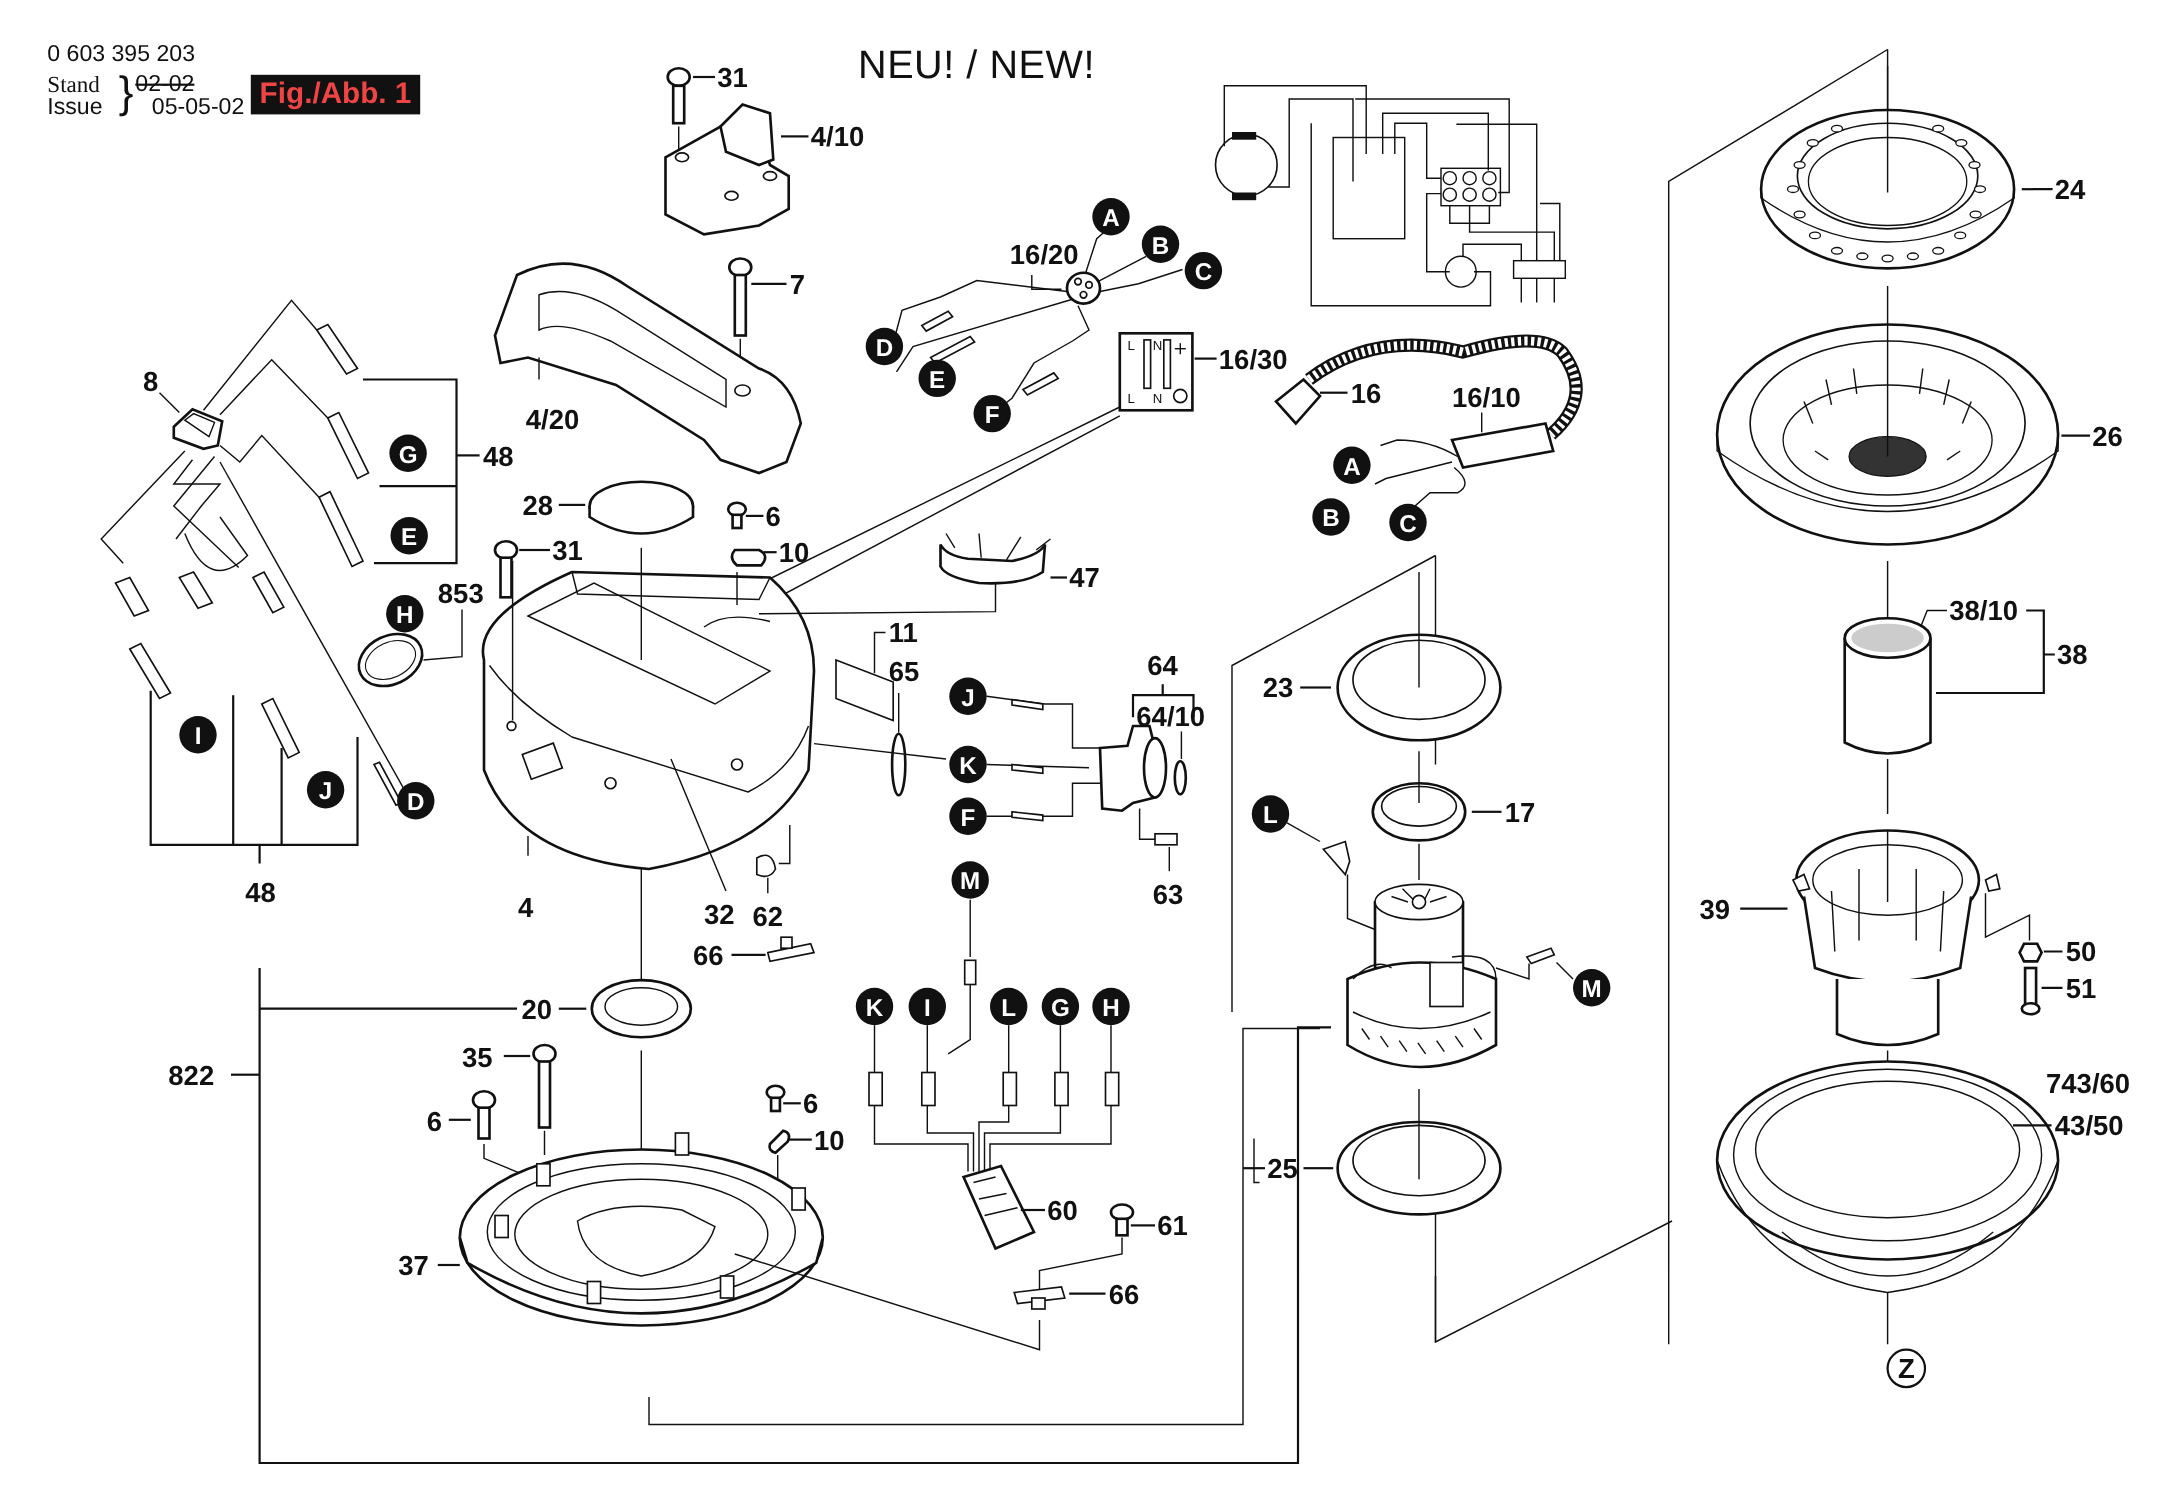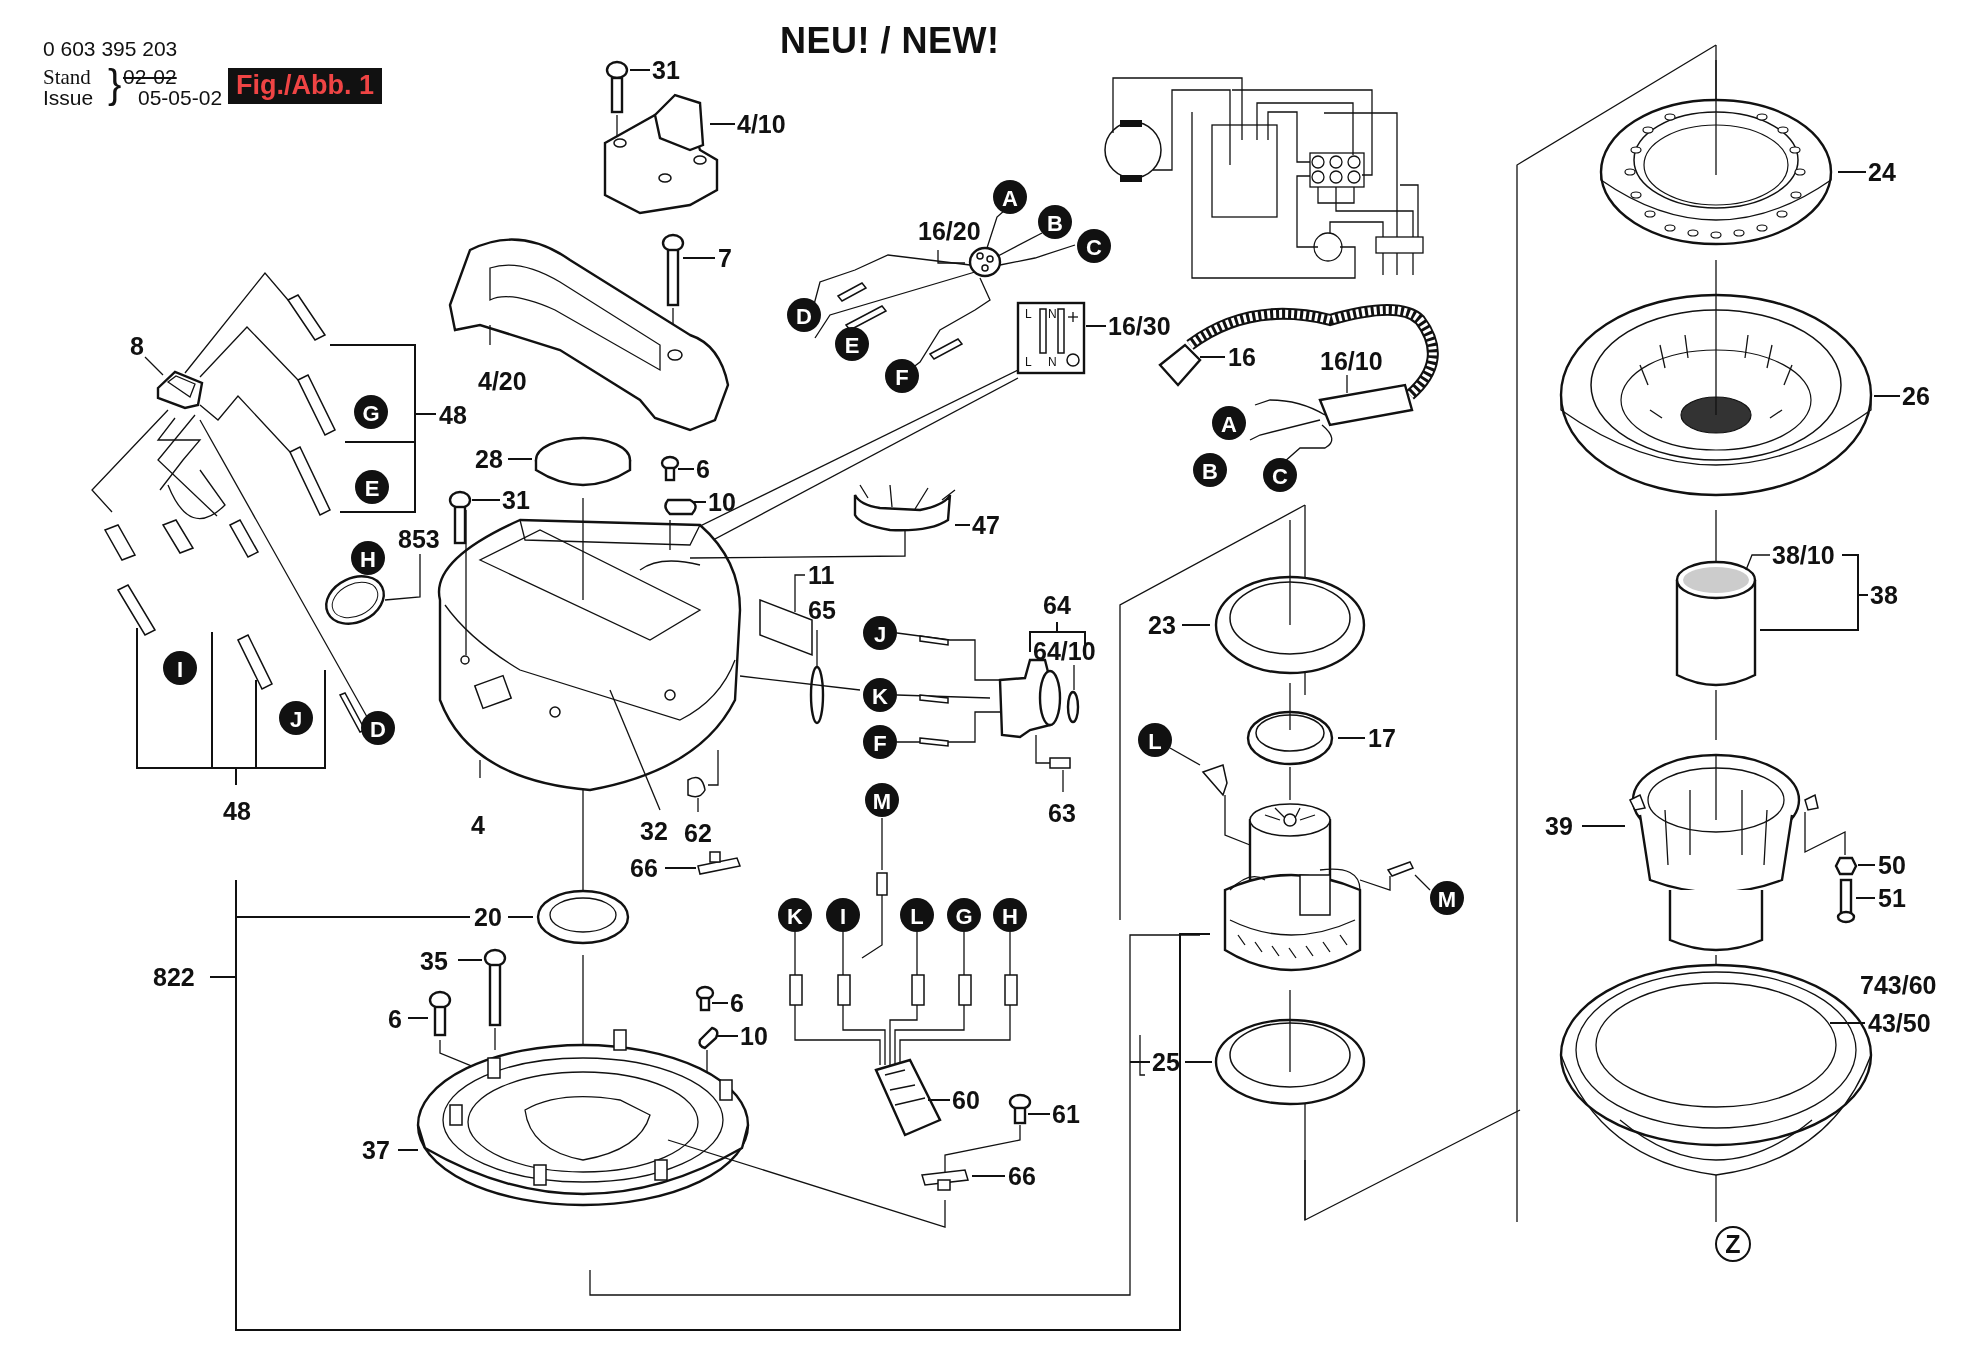--- a/index.html
+++ b/index.html
@@ -2,21 +2,21 @@
 <html><head>
 <meta charset="utf-8">
 <style>
   html, body { margin: 0; padding: 0; background: #ffffff; }
   body { width: 1984px; height: 1356px; position: relative; overflow: hidden;
          font-family: "Liberation Sans", sans-serif; color: #111; }
   #stage { position: absolute; left: 0; top: 0; width: 1984px; height: 1356px; }
   .hdr { position: absolute; font-size: 21px; line-height: 22px; }
   .fig-badge { position: absolute; left: 228px; top: 68px; background: #111; color: #ef4444;
                font-weight: bold; font-size: 27px; padding: 2px 8px 3px 8px; }
-  .title { position: absolute; left: 780px; top: 20px; font-size: 36px; font-weight: bold; letter-spacing: 0.5px; }
+  .title { position: absolute; left: 780px; top: 38px; font-size: 36px; font-weight: normal; letter-spacing: 0.5px; }
   .note { position: absolute; left: 1352px; top: 1252px; font-size: 20px; line-height: 25.5px; }
   svg text.lbl-b { font-family: "Liberation Sans", sans-serif; font-size: 25px; font-weight: bold; fill: #111; }
   svg text.conn { font-family: "Liberation Sans", sans-serif; font-size: 22px; font-weight: bold; fill: #fff; text-anchor: middle; dominant-baseline: central; }
   svg text.tiny { font-family: "Liberation Sans", sans-serif; font-size: 12px; fill: #111; }
   .ln { stroke: #111; stroke-width: 2; fill: none; }
   .lt { stroke: #111; stroke-width: 1.3; fill: none; }
   .pt { stroke: #111; stroke-width: 2.4; fill: #fff; }
   .pt2 { stroke: #111; stroke-width: 1.5; fill: #fff; }
   .dk { fill: #111; }
 </style>

